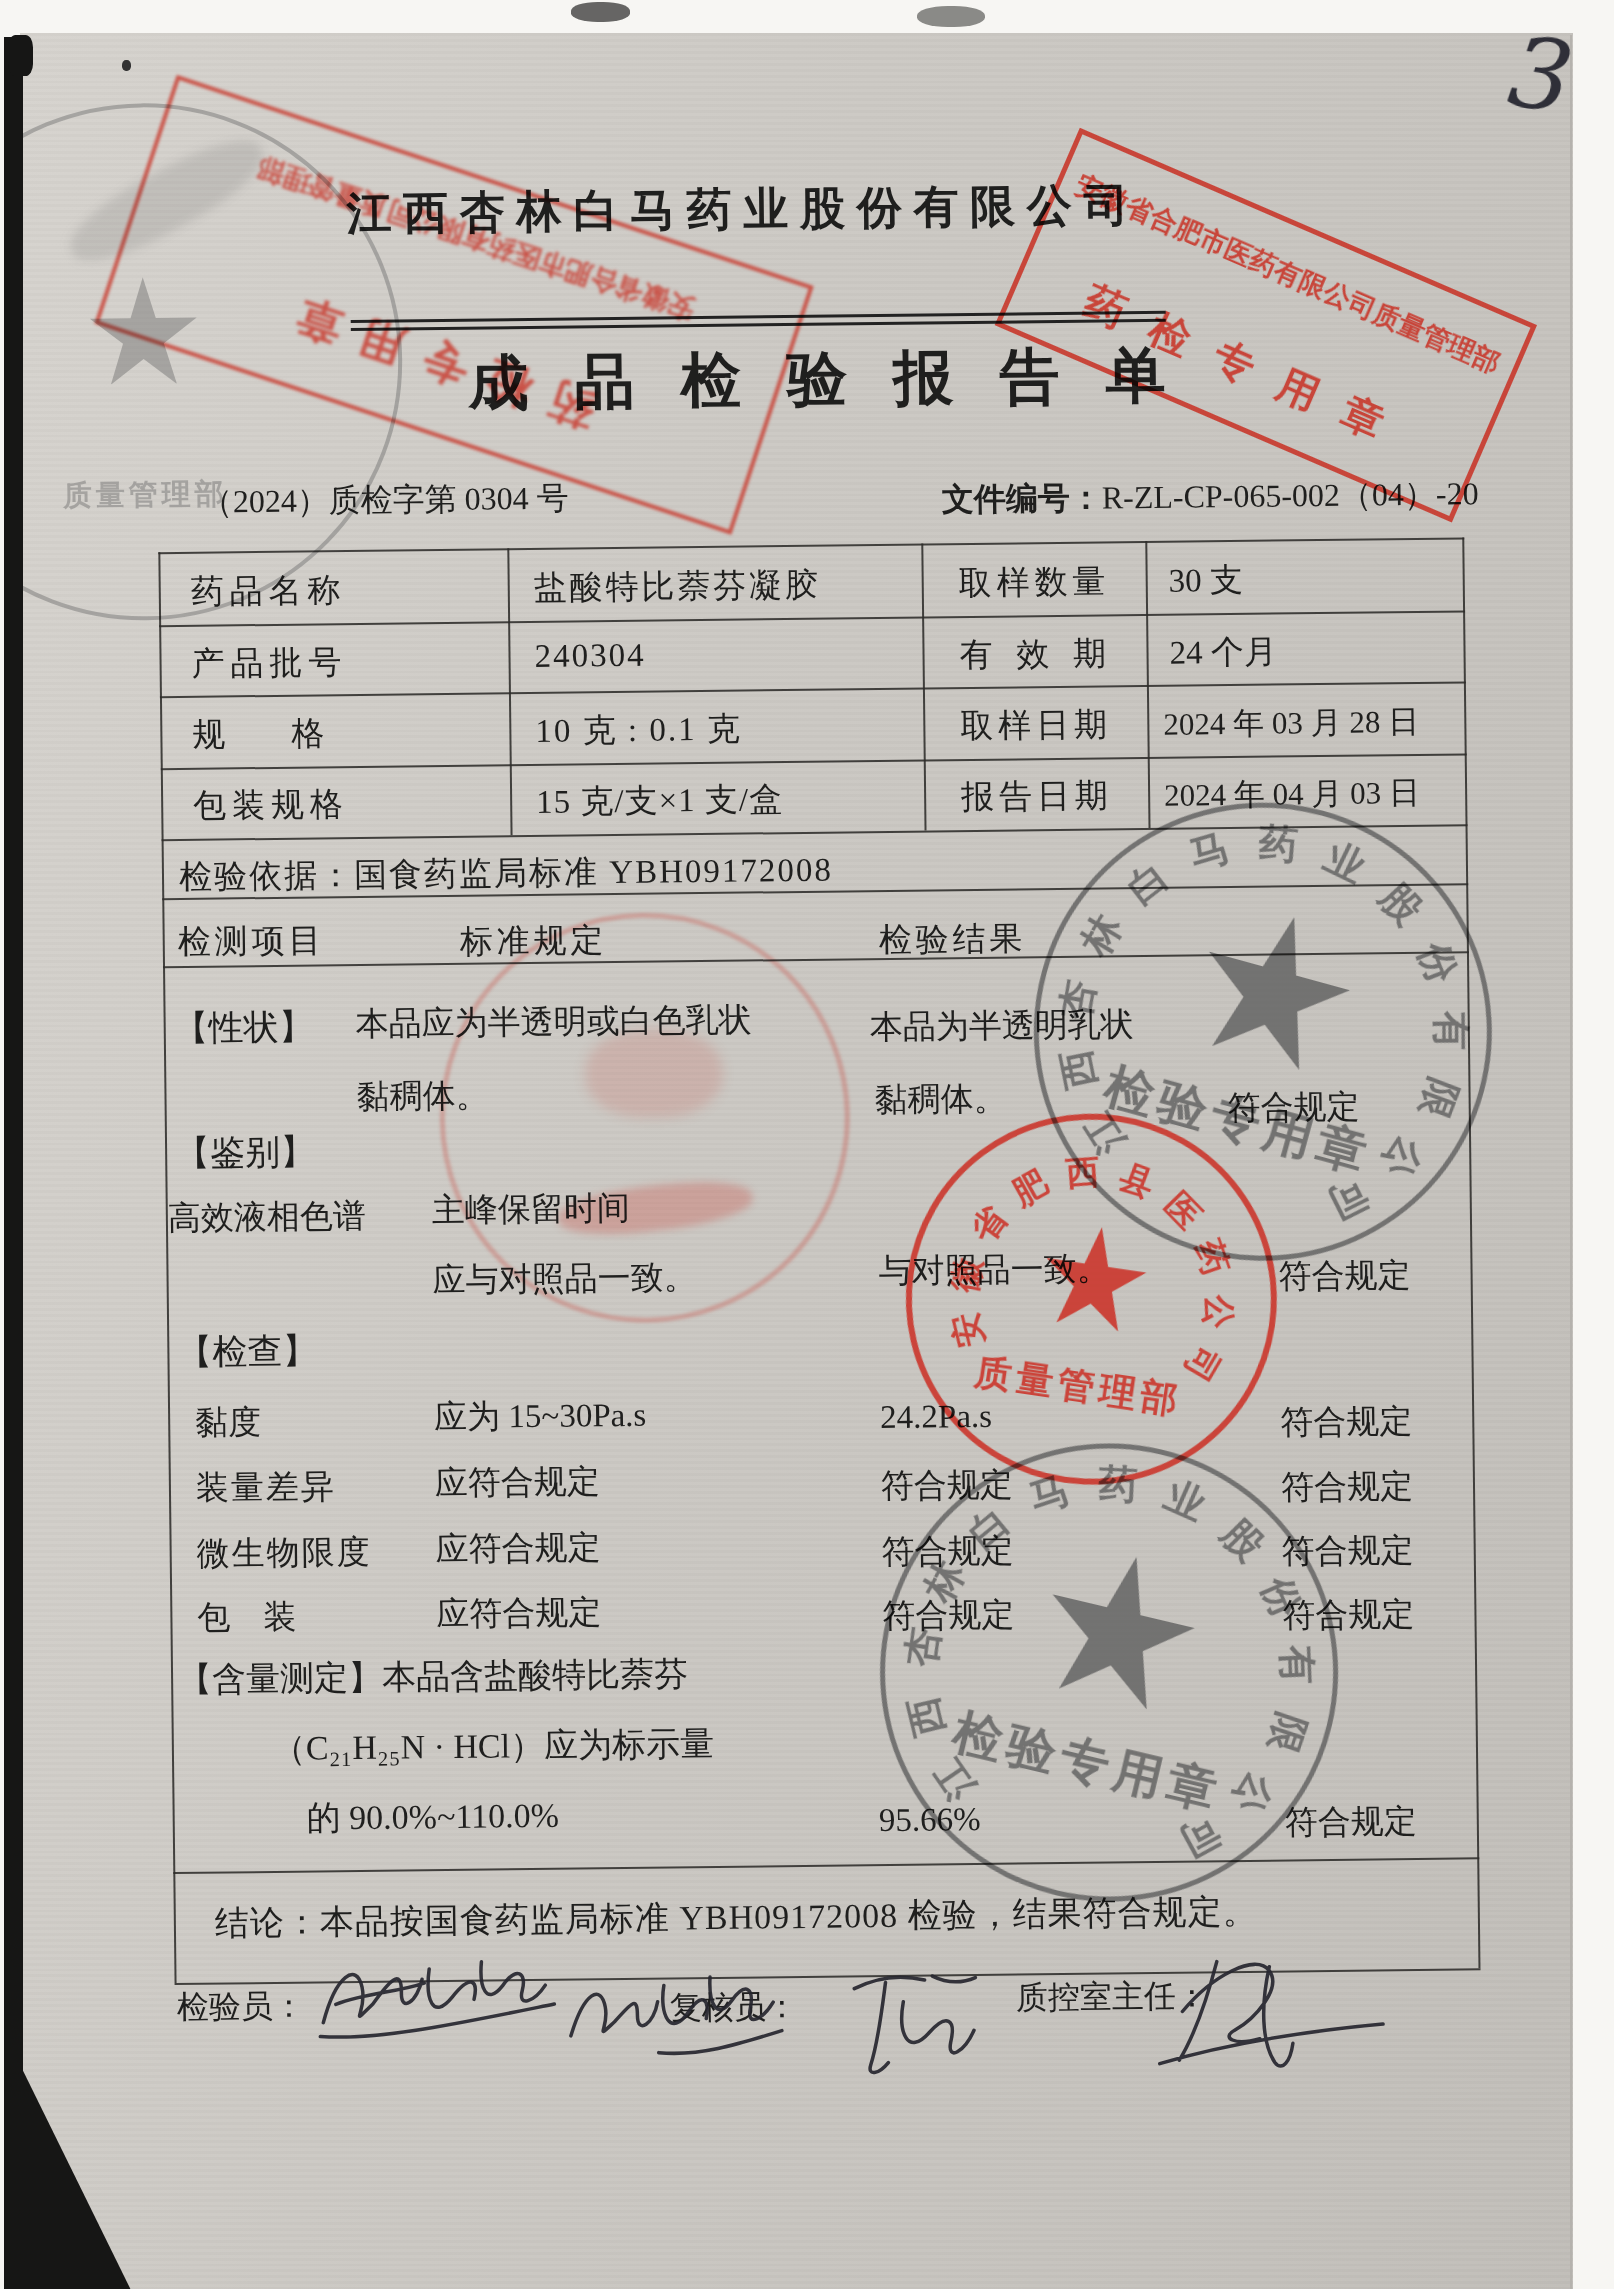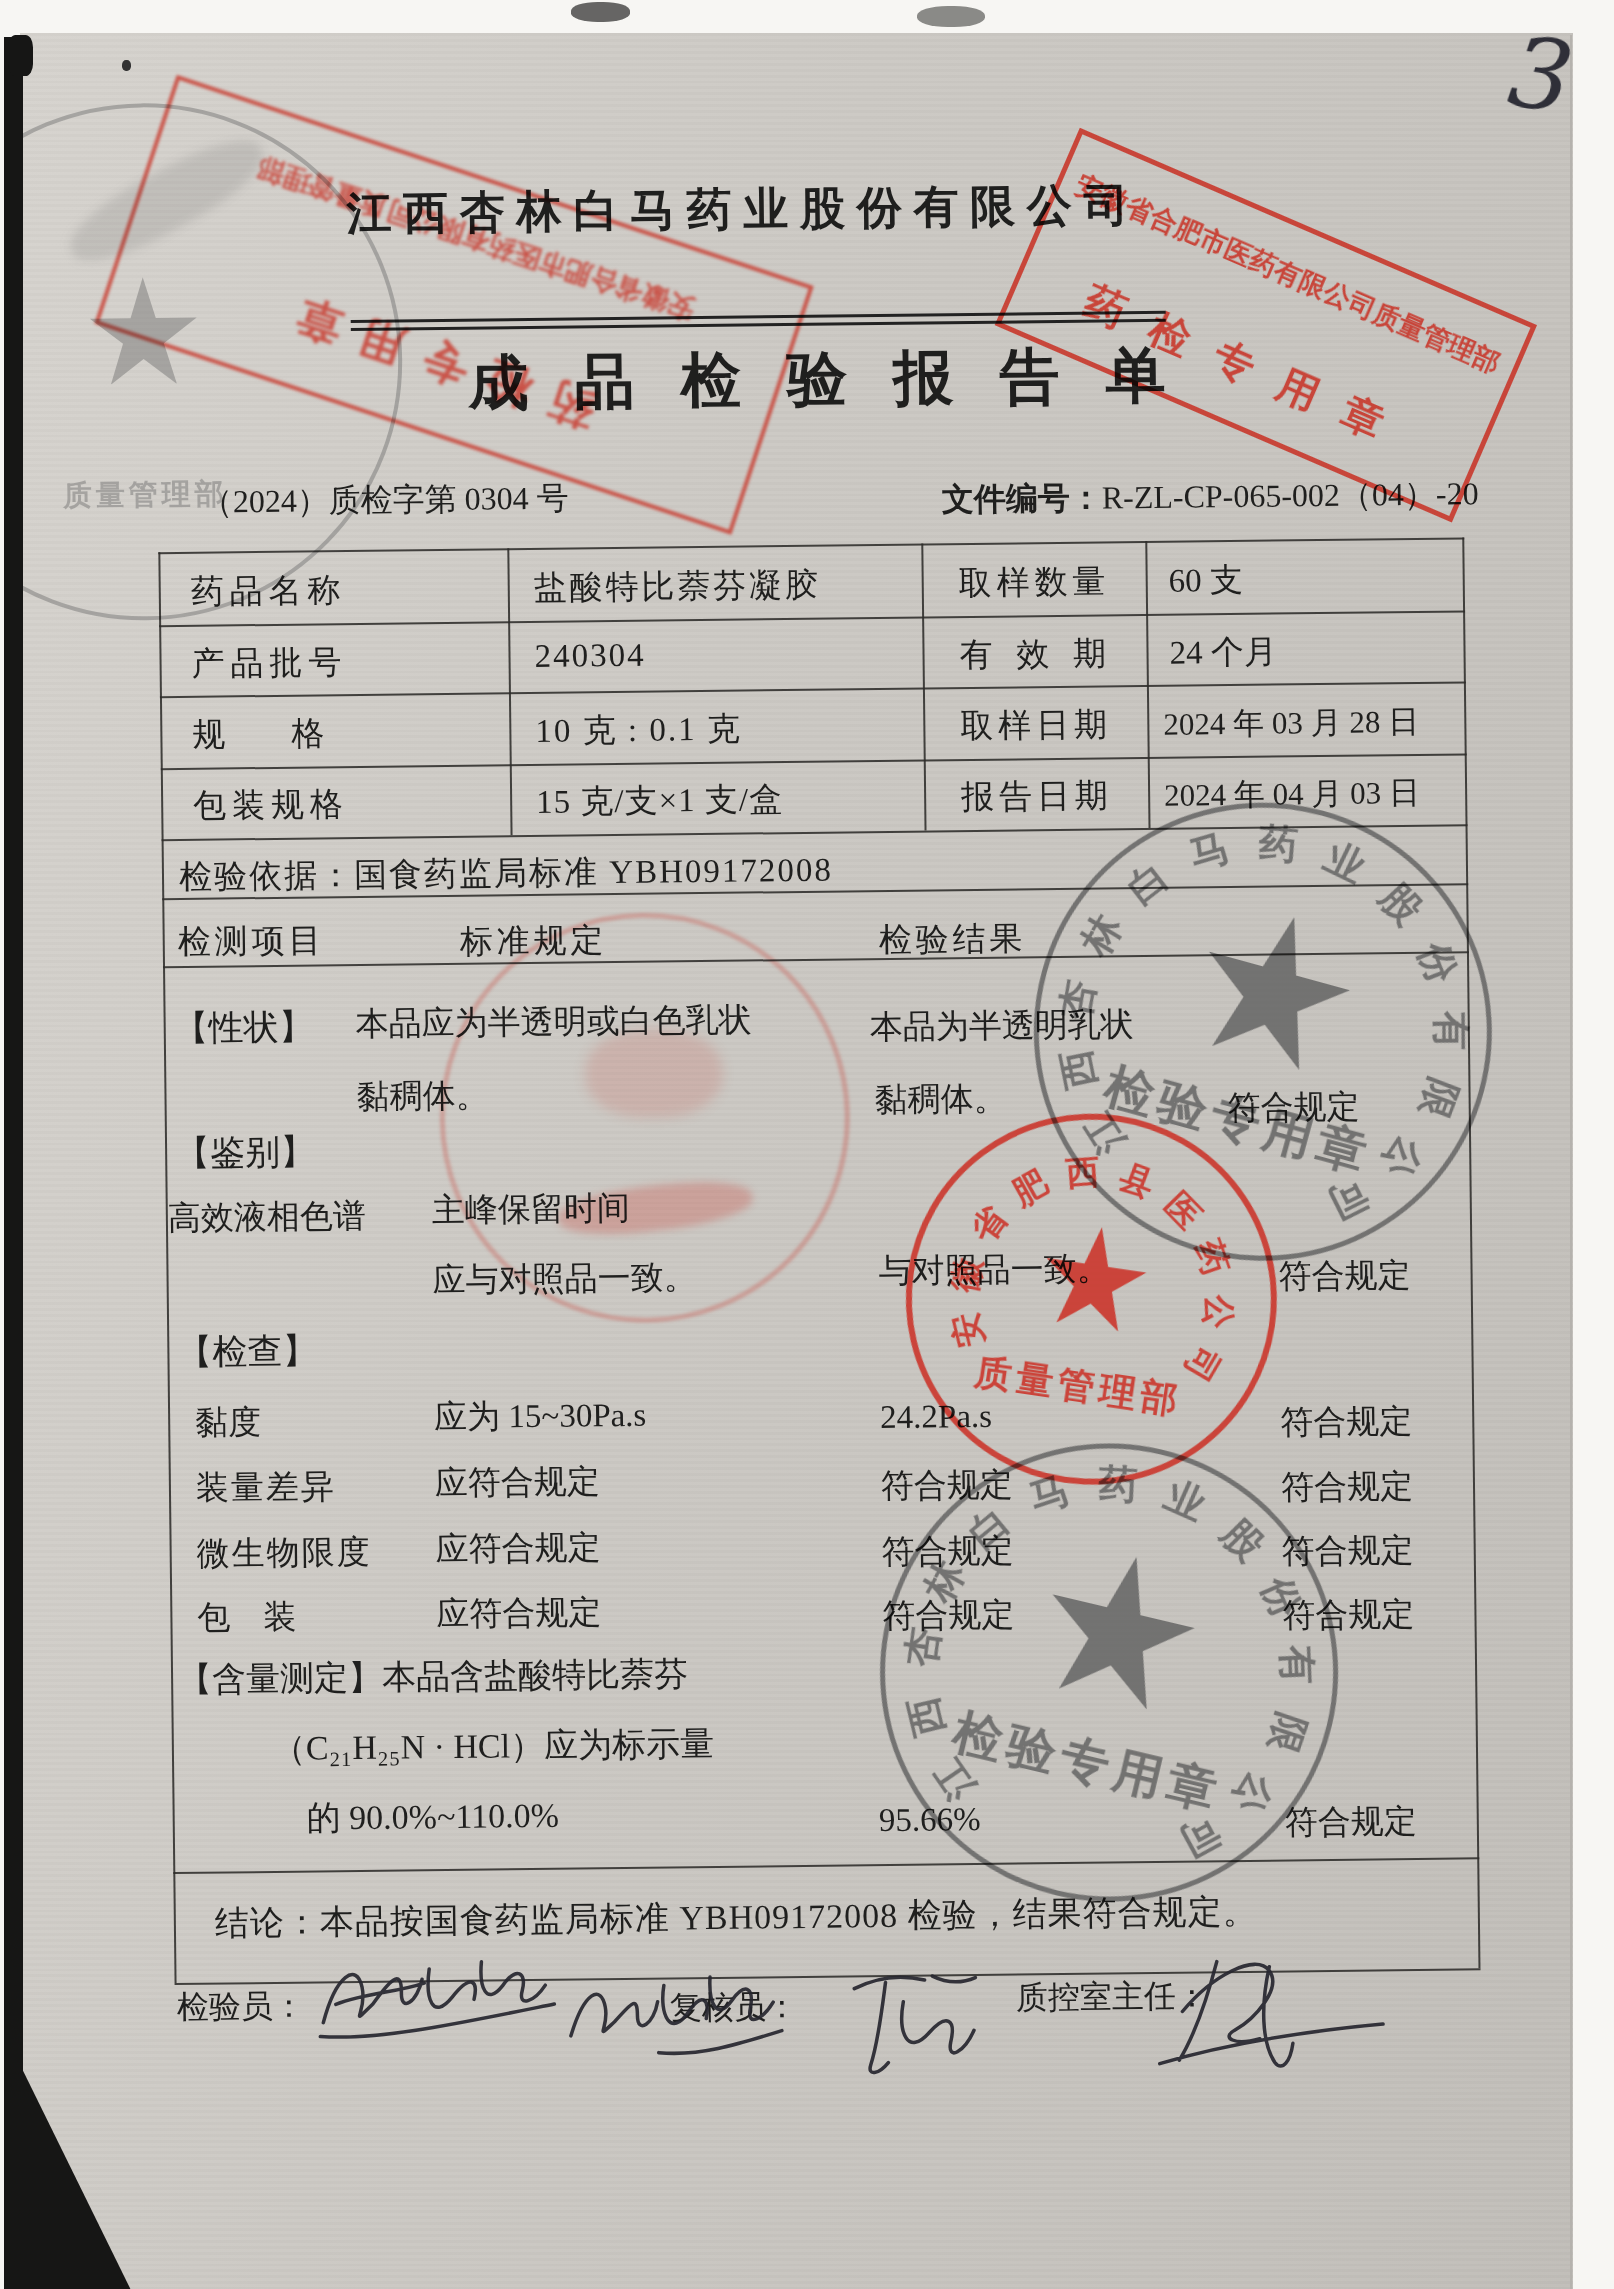--- a/index.html
+++ b/index.html
@@ -57,21 +57,21 @@
     <div class="hl" style="left:144px;top:1943px;width:1306px;"></div>
     <div class="vl" style="left:144px;top:512px;height:1431px;"></div>
     <div class="vl" style="left:1448px;top:512px;height:1431px;"></div>
     <div class="vl" style="left:493px;top:512px;height:287px;"></div>
     <div class="vl" style="left:907px;top:512px;height:287px;"></div>
     <div class="vl" style="left:1131px;top:512px;height:287px;"></div>
 
     <div class="t" style="left:176px;top:530px;letter-spacing:5.9px;">药品名称</div>
     <div class="t" style="left:519px;top:530px;letter-spacing:2.9px;">盐酸特比萘芬凝胶</div>
     <div class="t" style="left:944px;top:530px;letter-spacing:4.9px;">取样数量</div>
-    <div class="t" style="left:1154px;top:530px;">60 支</div>
+    <div class="t" style="left:1154px;top:530px;">30 支</div>
 
     <div class="t" style="left:176px;top:602px;letter-spacing:5.9px;">产品批号</div>
     <div class="t" style="left:519px;top:602px;letter-spacing:2px;">240304</div>
     <div class="t" style="left:944px;top:602px;letter-spacing:7.8px;">有 效 期</div>
     <div class="t" style="left:1154px;top:602px;">24 个月</div>
 
     <div class="t" style="left:176px;top:673px;">规　　格</div>
     <div class="t" style="left:519px;top:673px;letter-spacing:2px;">10 克 : 0.1 克</div>
     <div class="t" style="left:944px;top:673px;letter-spacing:4.9px;">取样日期</div>
     <div class="t" style="left:1147px;top:675px;font-size:31px;">2024 年 03 月 28 日</div>

